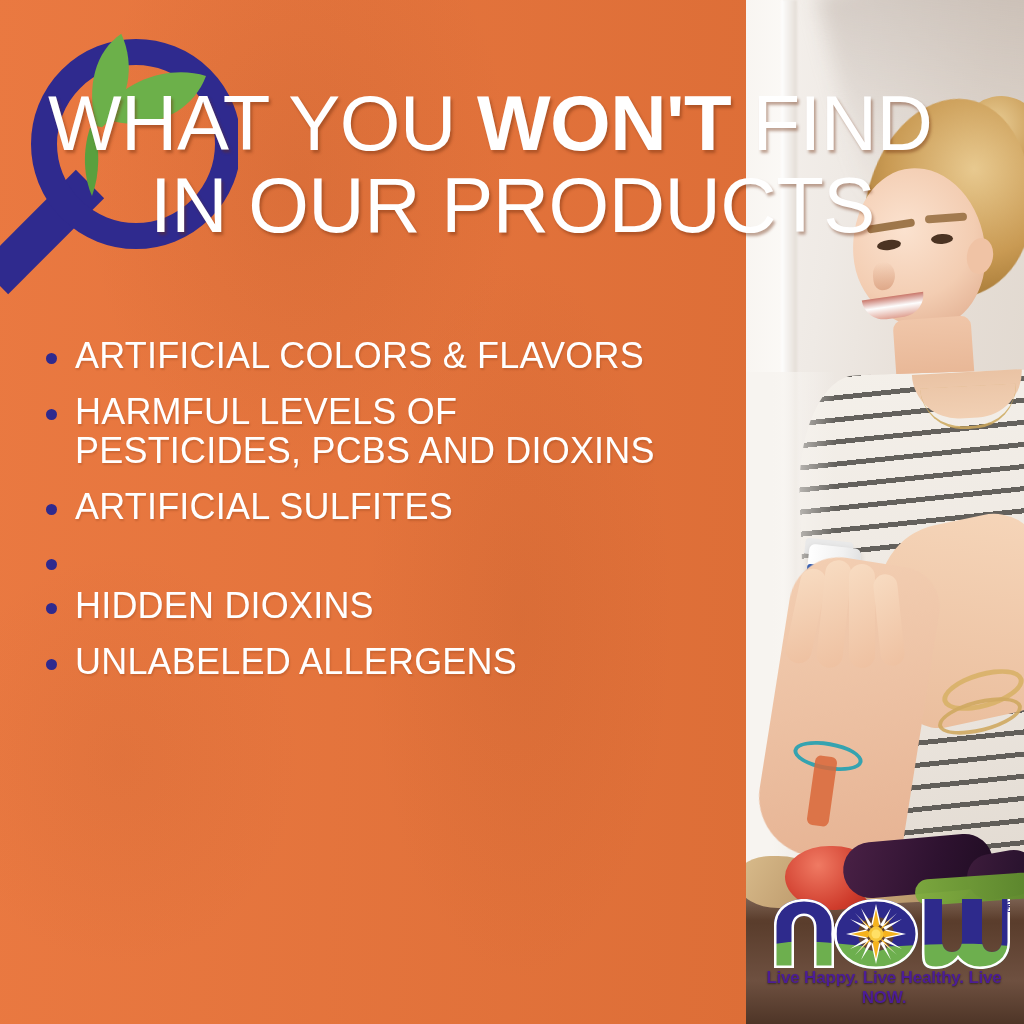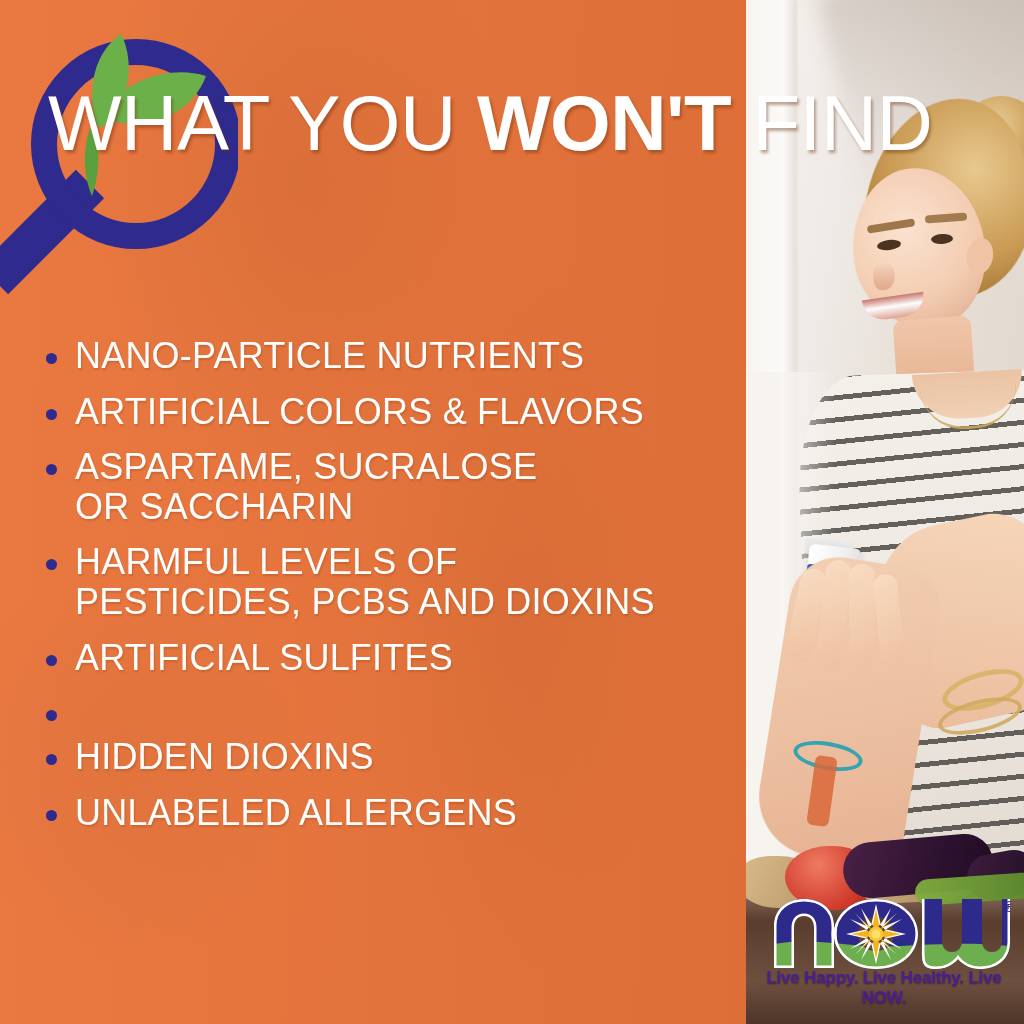--- a/index.html
+++ b/index.html
@@ -263,35 +263,27 @@
       <g>
         <path d="M112 96 C108 54 122 22 150 8 C160 42 148 78 118 98 Z" fill="#6CB04A" transform="rotate(-8 130 55)"></path>
         <path d="M126 82 C152 48 196 38 228 48 C214 86 170 104 130 92 Z" fill="#6CB04A"></path>
         <path d="M112 100 C104 124 106 150 114 168 C122 146 122 120 116 100 Z" fill="#5AA03E"></path>
       </g>
     </svg>
   </div>
 
   <div class="headline">
     <div class="hl-line1"><span>WHAT YOU </span><span class="hl-bold">WON'T</span><span> FIND</span></div>
+    <div class="hl-line2">IN OUR PRODUCTS</div>
   </div>
 
   <div class="nolist">
     <div class="nolist-item">
       <span class="bullet"></span>
-      <span class="nolist-text">NANO-PARTICLE NUTRIENTS</span>
-    </div>
-    <div class="nolist-item">
-      <span class="bullet"></span>
       <span class="nolist-text">ARTIFICIAL COLORS &amp; FLAVORS</span>
-    </div>
-    <div class="nolist-item">
-      <span class="bullet"></span>
-      <span class="nolist-text">ASPARTAME, SUCRALOSE
-OR SACCHARIN</span>
     </div>
     <div class="nolist-item">
       <span class="bullet"></span>
       <span class="nolist-text">HARMFUL LEVELS OF
 PESTICIDES, PCBS AND DIOXINS</span>
     </div>
     <div class="nolist-item">
       <span class="bullet"></span>
       <span class="nolist-text">ARTIFICIAL SULFITES</span>
     </div>

